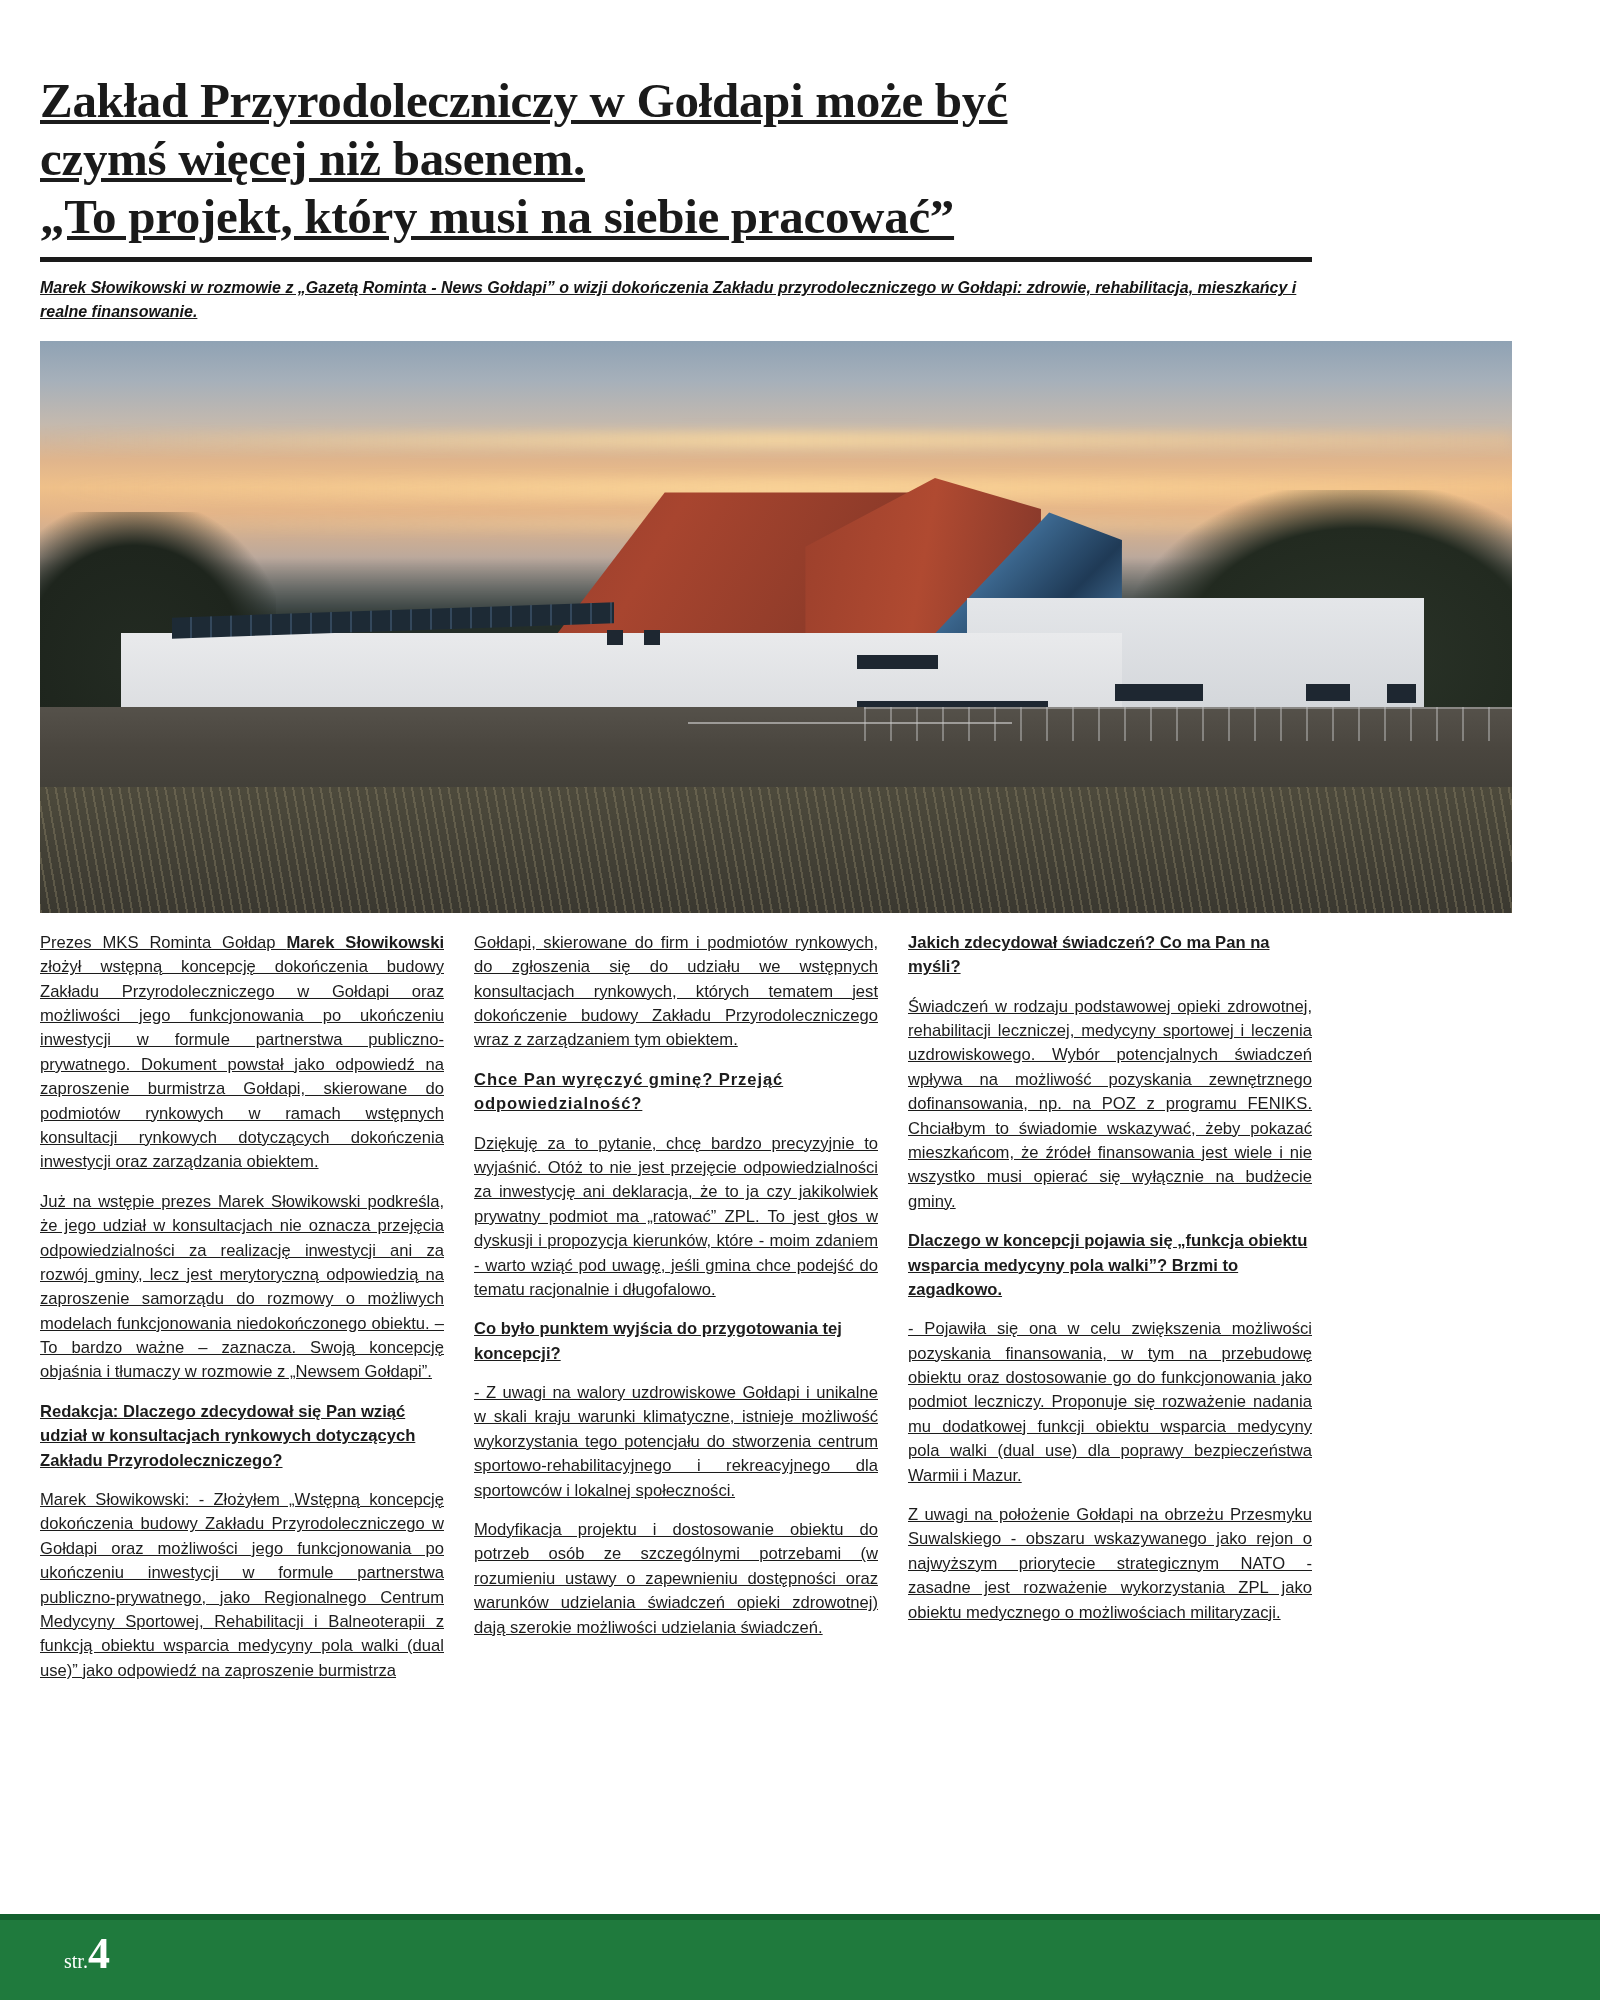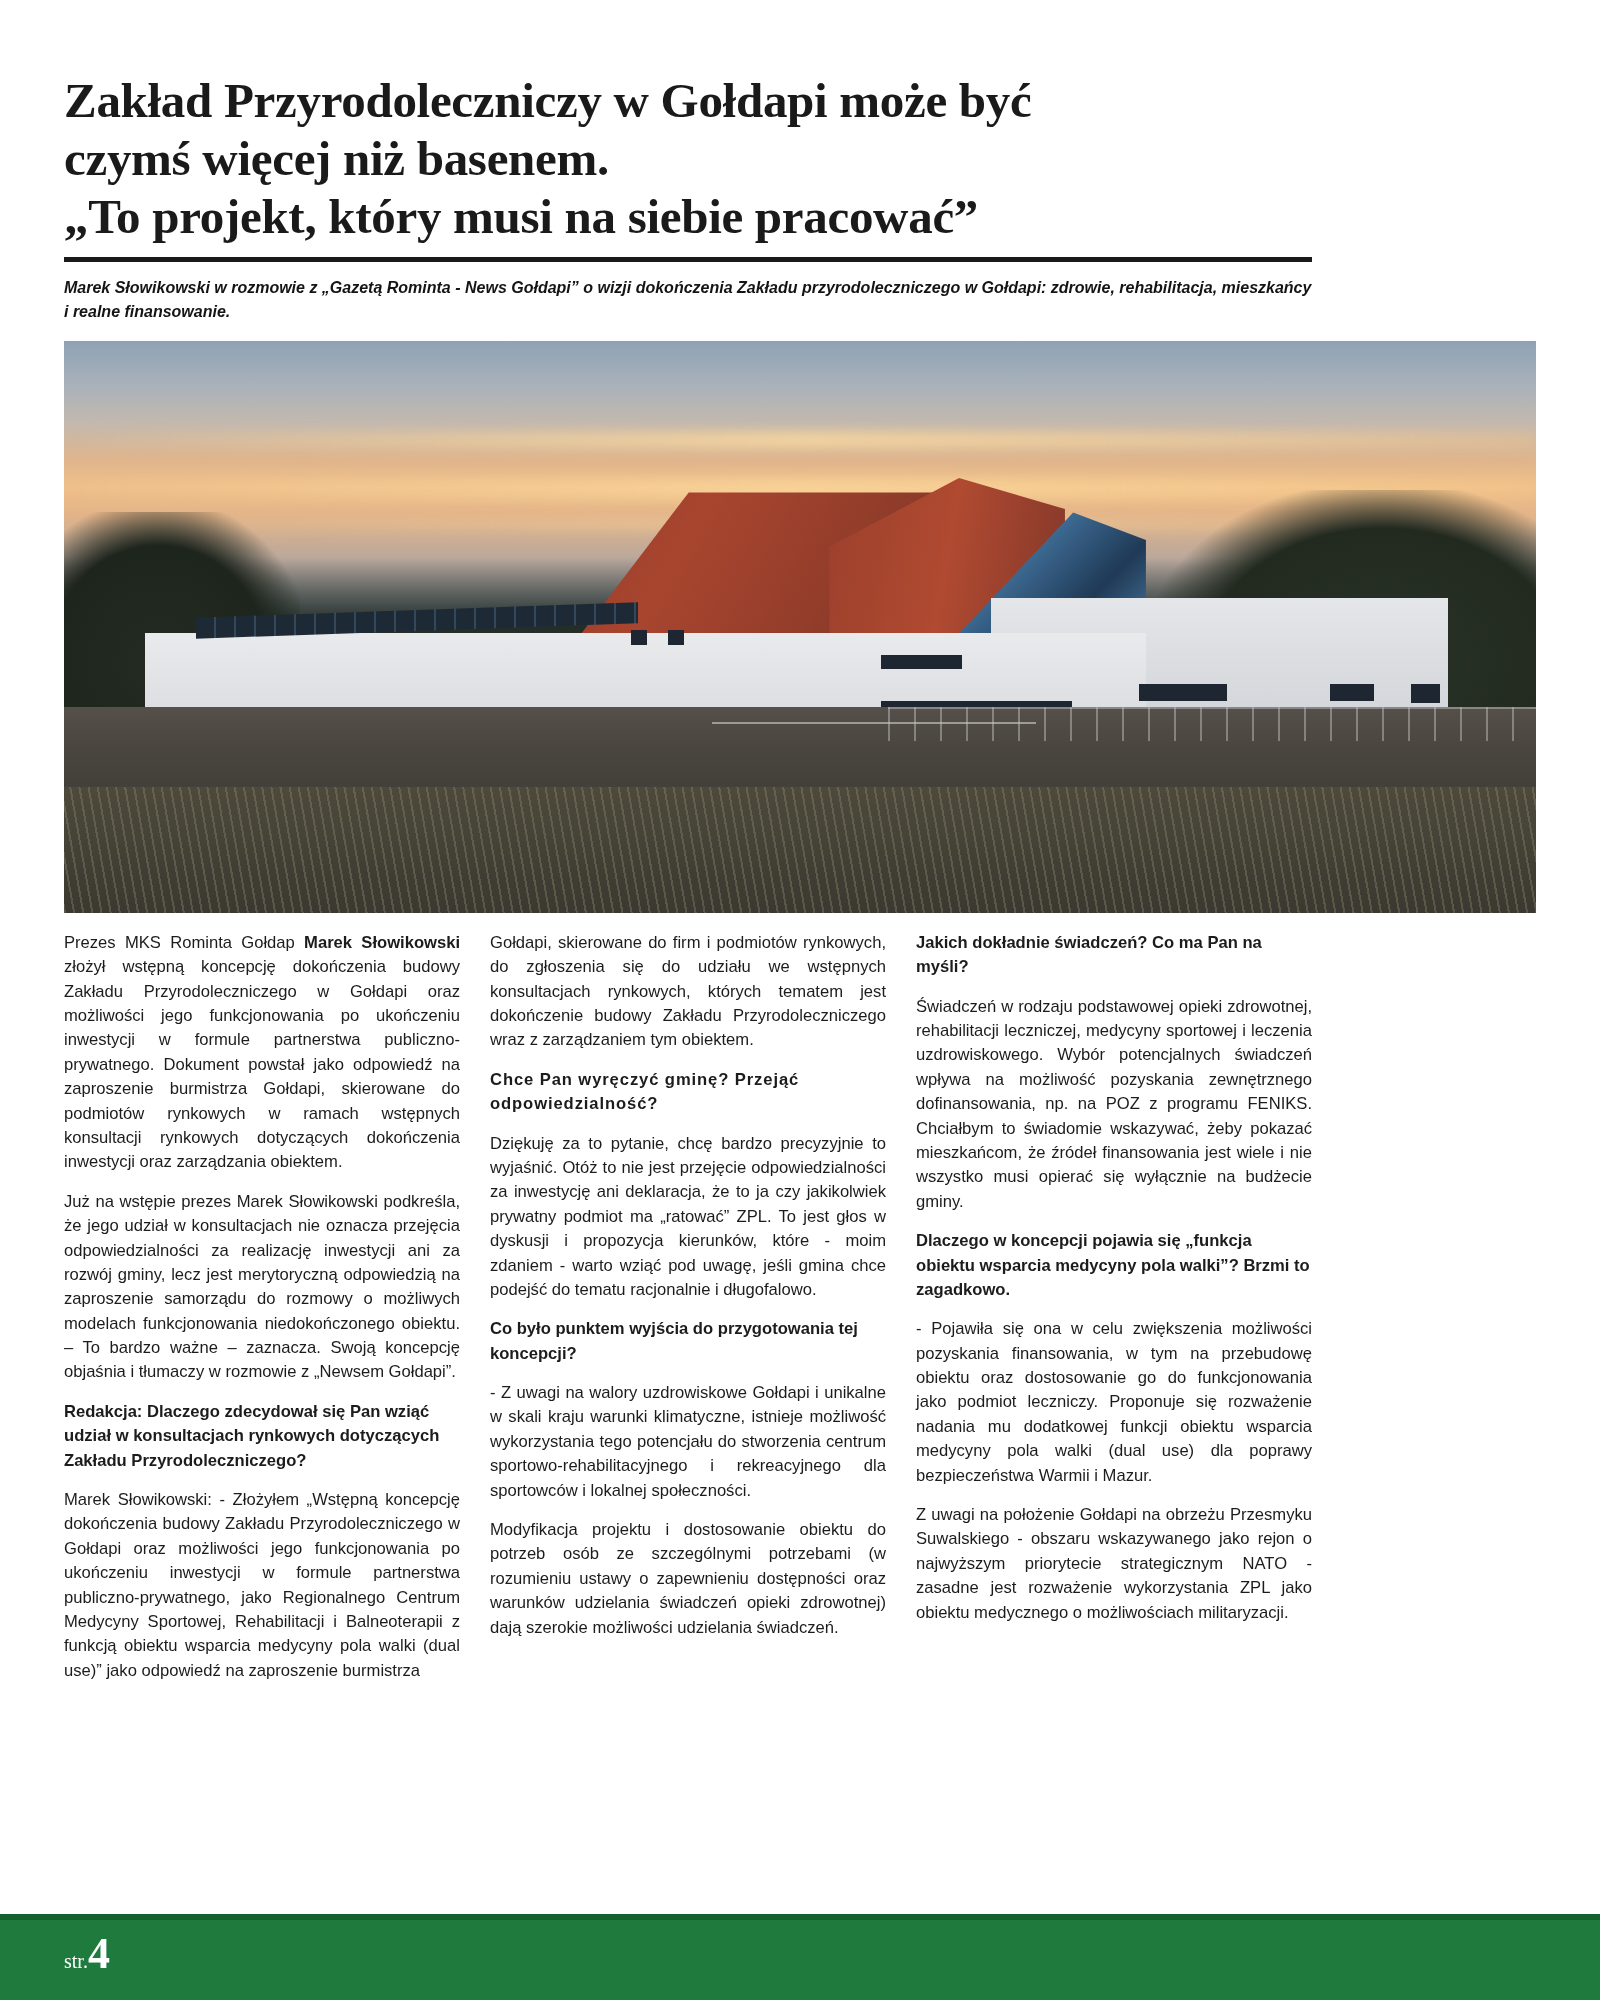--- a/index.html
+++ b/index.html
@@ -9,21 +9,22 @@
     height: 2000px;
     background: #ffffff;
     font-family: "Liberation Sans", sans-serif;
     color: #1c1c1c;
     overflow: hidden;
   }
   .page {
     position: relative;
     width: 1376px;
     height: 2000px;
-    padding: 72px 64px 0 64px;
+    padding: 72px 64px 0 40px;
+    text-decoration: underline;
   }
 
   
   .headline {
     font-family: "Liberation Serif", serif;
     font-weight: bold;
     font-size: 49px;
     line-height: 1.18;
     letter-spacing: -0.3px;
     color: #1a1a1a;
@@ -260,21 +261,21 @@
     <div class="col">
       <p>Gołdapi, skierowane do firm i podmiotów rynkowych, do zgłoszenia się do udziału we wstępnych konsultacjach rynkowych, których tematem jest dokończenie budowy Zakładu Przyrodoleczniczego wraz z zarządzaniem tym obiektem.</p>
       <p class="q spaced">Chce Pan wyręczyć gminę? Przejąć odpowiedzialność?</p>
       <p>Dziękuję za to pytanie, chcę bardzo precyzyjnie to wyjaśnić. Otóż to nie jest przejęcie odpowiedzialności za inwestycję ani deklaracja, że to ja czy jakikolwiek prywatny podmiot ma „ratować” ZPL. To jest głos w dyskusji i propozycja kierunków, które - moim zdaniem - warto wziąć pod uwagę, jeśli gmina chce podejść do tematu racjonalnie i długofalowo.</p>
       <p class="q">Co było punktem wyjścia do przygotowania tej koncepcji?</p>
       <p>- Z uwagi na walory uzdrowiskowe Gołdapi i unikalne w skali kraju warunki klimatyczne, istnieje możliwość wykorzystania tego potencjału do stworzenia centrum sportowo-rehabilitacyjnego i rekreacyjnego dla sportowców i lokalnej społeczności.</p>
       <p>Modyfikacja projektu i dostosowanie obiektu do potrzeb osób ze szczególnymi potrzebami (w rozumieniu ustawy o zapewnieniu dostępności oraz warunków udzielania świadczeń opieki zdrowotnej) dają szerokie możliwości udzielania świadczeń.</p>
     </div>
 
     <div class="col">
-      <p class="q">Jakich dokładnie świadczeń? Co ma Pan na myśli?</p>
+      <p class="q">Jakich zdecydował świadczeń? Co ma Pan na myśli?</p>
       <p>Świadczeń w rodzaju podstawowej opieki zdrowotnej, rehabilitacji leczniczej, medycyny sportowej i leczenia uzdrowiskowego. Wybór potencjalnych świadczeń wpływa na możliwość pozyskania zewnętrznego dofinansowania, np. na POZ z programu FENIKS. Chciałbym to świadomie wskazywać, żeby pokazać mieszkańcom, że źródeł finansowania jest wiele i nie wszystko musi opierać się wyłącznie na budżecie gminy.</p>
       <p class="q">Dlaczego w koncepcji pojawia się „funkcja obiektu wsparcia medycyny pola walki”? Brzmi to zagadkowo.</p>
       <p>- Pojawiła się ona w celu zwiększenia możliwości pozyskania finansowania, w tym na przebudowę obiektu oraz dostosowanie go do funkcjonowania jako podmiot leczniczy. Proponuje się rozważenie nadania mu dodatkowej funkcji obiektu wsparcia medycyny pola walki (dual use) dla poprawy bezpieczeństwa Warmii i Mazur.</p>
       <p class="tight">Z uwagi na położenie Gołdapi na obrzeżu Przesmyku Suwalskiego - obszaru wskazywanego jako rejon o najwyższym priorytecie strategicznym NATO - zasadne jest rozważenie wykorzystania ZPL jako obiektu medycznego o możliwościach militaryzacji.</p>
     </div>
 
   </div>
 
   <div class="footer">
     <div class="bar-dark"></div>

